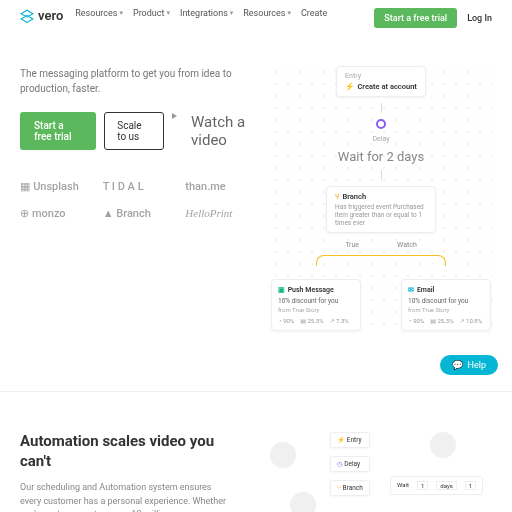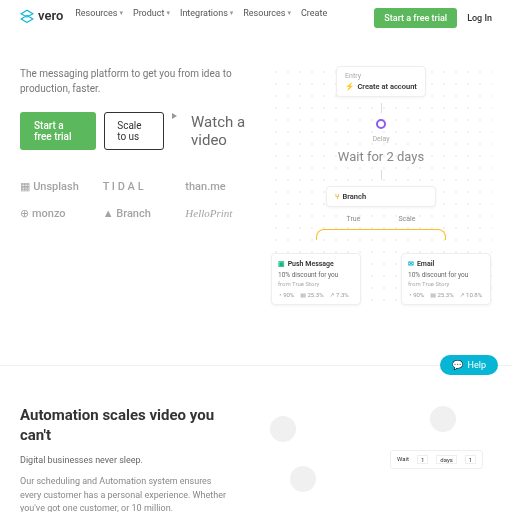--- a/index.html
+++ b/index.html
@@ -130,24 +130,25 @@
       <div class="flow-line"></div>
       <div style="width:10px;height:10px;border-radius:50%;background:#fff;border:2px solid #8b5cf6"></div>
       <div style="font-size:7px;color:#aaa">Delay</div>
       <div style="font-size:13px;color:#888">Wait for 2 days</div>
       <div class="flow-line"></div>
       <div class="node" style="width:110px">
         <div class="node-title">
             <span class="branch-ic">⑂</span>
             <span>Branch</span>
           </div>
+        <div class="node-desc">Has triggered event Purchased item greater than or equal to 1 times ever</div>
       </div>
       <div class="split-labels">
         <span>True</span>
-        <span>Scale</span>
+        <span>Watch</span>
       </div>
       <div class="branch-connector"></div>
       <div class="split">
         <div class="msg-node">
           <div class="msg-title">
               <span style="color:#10b981">▣</span>
               <span>Push Message</span>
             </div>
           <div class="msg-sub">10% discount for you</div>
           <div class="msg-from">from True Story</div>
@@ -178,27 +179,31 @@
 <div class="help-btn">
   <span>💬</span>
     <span>Help</span>
 </div>
 
 <div class="divider"></div>
 
 <div class="section2">
   <div class="sec2-left">
     <h2 class="sec2-title">Automation scales video you can't</h2>
-    <p class="sec2-sub">Digital businesses never sleep.</p>
     <p class="sec2-body">Our scheduling and Automation system ensures every customer has a personal experience. Whether you've got one customer, or 10 million.</p>
   </div>
   <div class="sec2-right">
     <div class="avatar" style="left:20px;top:10px"></div>
     <div class="avatar" style="left:40px;top:60px"></div>
     <div class="avatar" style="left:180px;top:0"></div>
+    <div class="mini-flow">
+      <div class="mini-node"><span class="bolt">⚡</span> <span>Entry</span></div>
+      <div class="mini-node"><span class="clock">◷</span> <span>Delay</span></div>
+      <div class="mini-node"><span class="branch-ic">⑂</span> <span>Branch</span></div>
+    </div>
     <div class="wait-box">
       <span>Wait</span>
         <span style="border:1px solid #eee;padding:0 3px">1</span>
         <span style="border:1px solid #eee;padding:0 3px">days</span>
         <span style="border:1px solid #eee;padding:0 3px">1</span>
     </div>
   </div>
 </div>
 
 </body></html>

